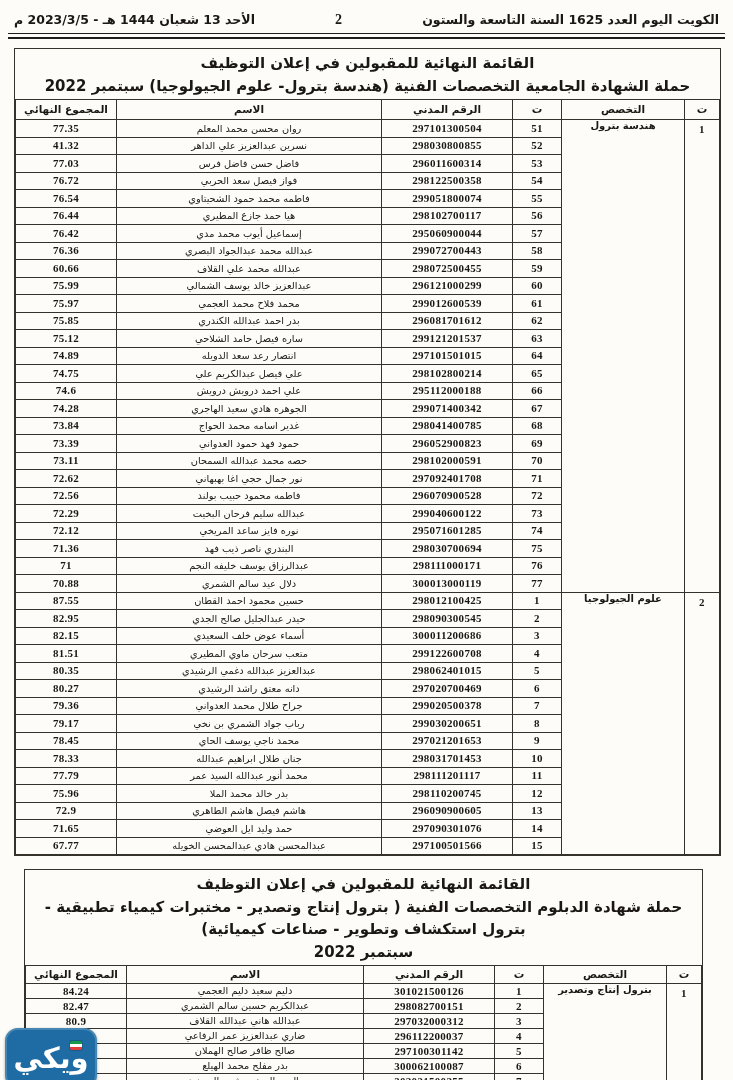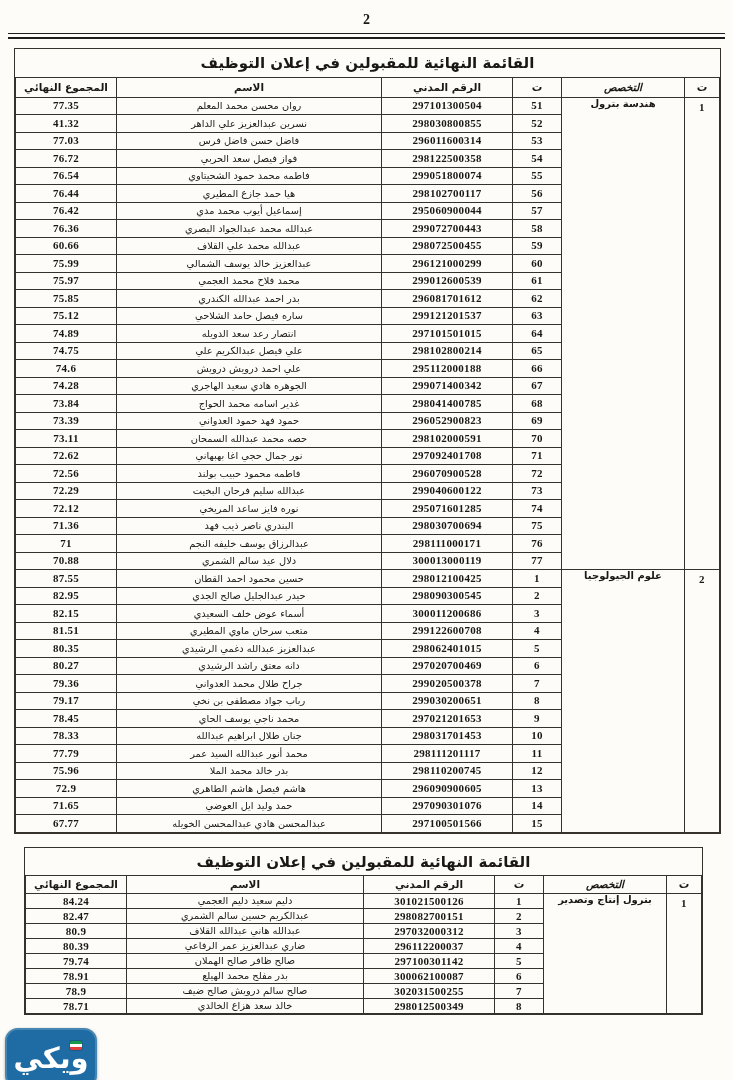--- a/index.html
+++ b/index.html
@@ -42,21 +42,21 @@
   }
   th{font-weight:700;font-size:10.5px;height:19px;}
   .t1 td{height:16.5px;}
   .t2 td{height:14px;}
   .t2 th{height:17px;}
   .num{font-family:"Liberation Serif",serif;font-weight:700;font-size:11px;letter-spacing:.3px;}
   .c-name{font-weight:400;font-size:9.8px;}
   .c-spec{vertical-align:top;padding-top:0;font-weight:700;font-size:10px;}
   .c-secno{vertical-align:top;padding-top:3px;}
   .col-sec_no{width:30px;}
-  .col-specialization{width:118px;font-style:italic;}
+  .col-specialization{width:118px;}
   .col-no{width:44px;}
   .col-civil_id{width:126px;}
   .col-total{width:96px;}
   
   .watermark{
     position:absolute;left:5px;bottom:-8px;width:92px;height:60px;
     border-radius:13px;display:flex;align-items:center;justify-content:center;
     color:#fff;font-weight:700;font-size:29px;direction:rtl;
     box-shadow:inset 0 0 0 2px rgba(255,255,255,.18), 0 1px 3px rgba(0,0,0,.35);
   }
@@ -66,28 +66,31 @@
     box-shadow:0 0 0 1px rgba(0,0,0,.15);
   }
   .watermark .flag span{flex:1;}
 </style>
 </head>
 <body>
 
 <div class="page">
 
   <header class="page-header">
+    <span class="pub-title">الكويت اليوم العدد 1625 السنة التاسعة والستون</span>
     <span class="page-number">2</span>
+    <span class="issue-date">الأحد 13 شعبان 1444 هـ - 2023/3/5 م</span>
   </header>
 
   <div class="double-rule"></div>
 
   <section class="table-block t1">
     <div class="table-titles">
       <div class="title-line">القائمة النهائية للمقبولين في إعلان التوظيف</div>
+      <div class="title-line">حملة الشهادة الجامعية التخصصات الفنية (هندسة بترول- علوم الجيولوجيا) سبتمبر 2022</div>
     </div>
     <table>
       <thead>
           <tr>
             <th class="col-sec_no">ت</th>
             <th class="col-specialization">التخصص</th>
             <th class="col-no">ت</th>
             <th class="col-civil_id">الرقم المدني</th>
             <th class="col-name">الاسم</th>
             <th class="col-total">المجموع النهائي</th>
@@ -298,21 +301,21 @@
           </tr>
           <tr>
             <td class="c-no num">7</td>
             <td class="c-civil num">299020500378</td>
             <td class="c-name">جراح طلال محمد العدواني</td>
             <td class="c-total num">79.36</td>
           </tr>
           <tr>
             <td class="c-no num">8</td>
             <td class="c-civil num">299030200651</td>
-            <td class="c-name">رباب جواد مصطفى بن نخي</td>
+            <td class="c-name">رباب جواد الشمري بن نخي</td>
             <td class="c-total num">79.17</td>
           </tr>
           <tr>
             <td class="c-no num">9</td>
             <td class="c-civil num">297021201653</td>
             <td class="c-name">محمد ناجي يوسف الحاي</td>
             <td class="c-total num">78.45</td>
           </tr>
           <tr>
             <td class="c-no num">10</td>
@@ -350,20 +353,22 @@
             <td class="c-name">عبدالمحسن هادي عبدالمحسن الخويله</td>
             <td class="c-total num">67.77</td>
           </tr>
         </tbody>
     </table>
   </section>
 
   <section class="table-block t2">
     <div class="table-titles">
       <div class="title-line">القائمة النهائية للمقبولين في إعلان التوظيف</div>
+      <div class="title-line">حملة شهادة الدبلوم التخصصات الفنية ( بترول إنتاج وتصدير - مختبرات كيمياء تطبيقية - بترول استكشاف وتطوير - صناعات كيميائية)</div>
+      <div class="title-line">سبتمبر 2022</div>
     </div>
     <table>
       <thead>
           <tr>
             <th class="col-sec_no">ت</th>
             <th class="col-specialization">التخصص</th>
             <th class="col-no">ت</th>
             <th class="col-civil_id">الرقم المدني</th>
             <th class="col-name">الاسم</th>
             <th class="col-total">المجموع النهائي</th>

